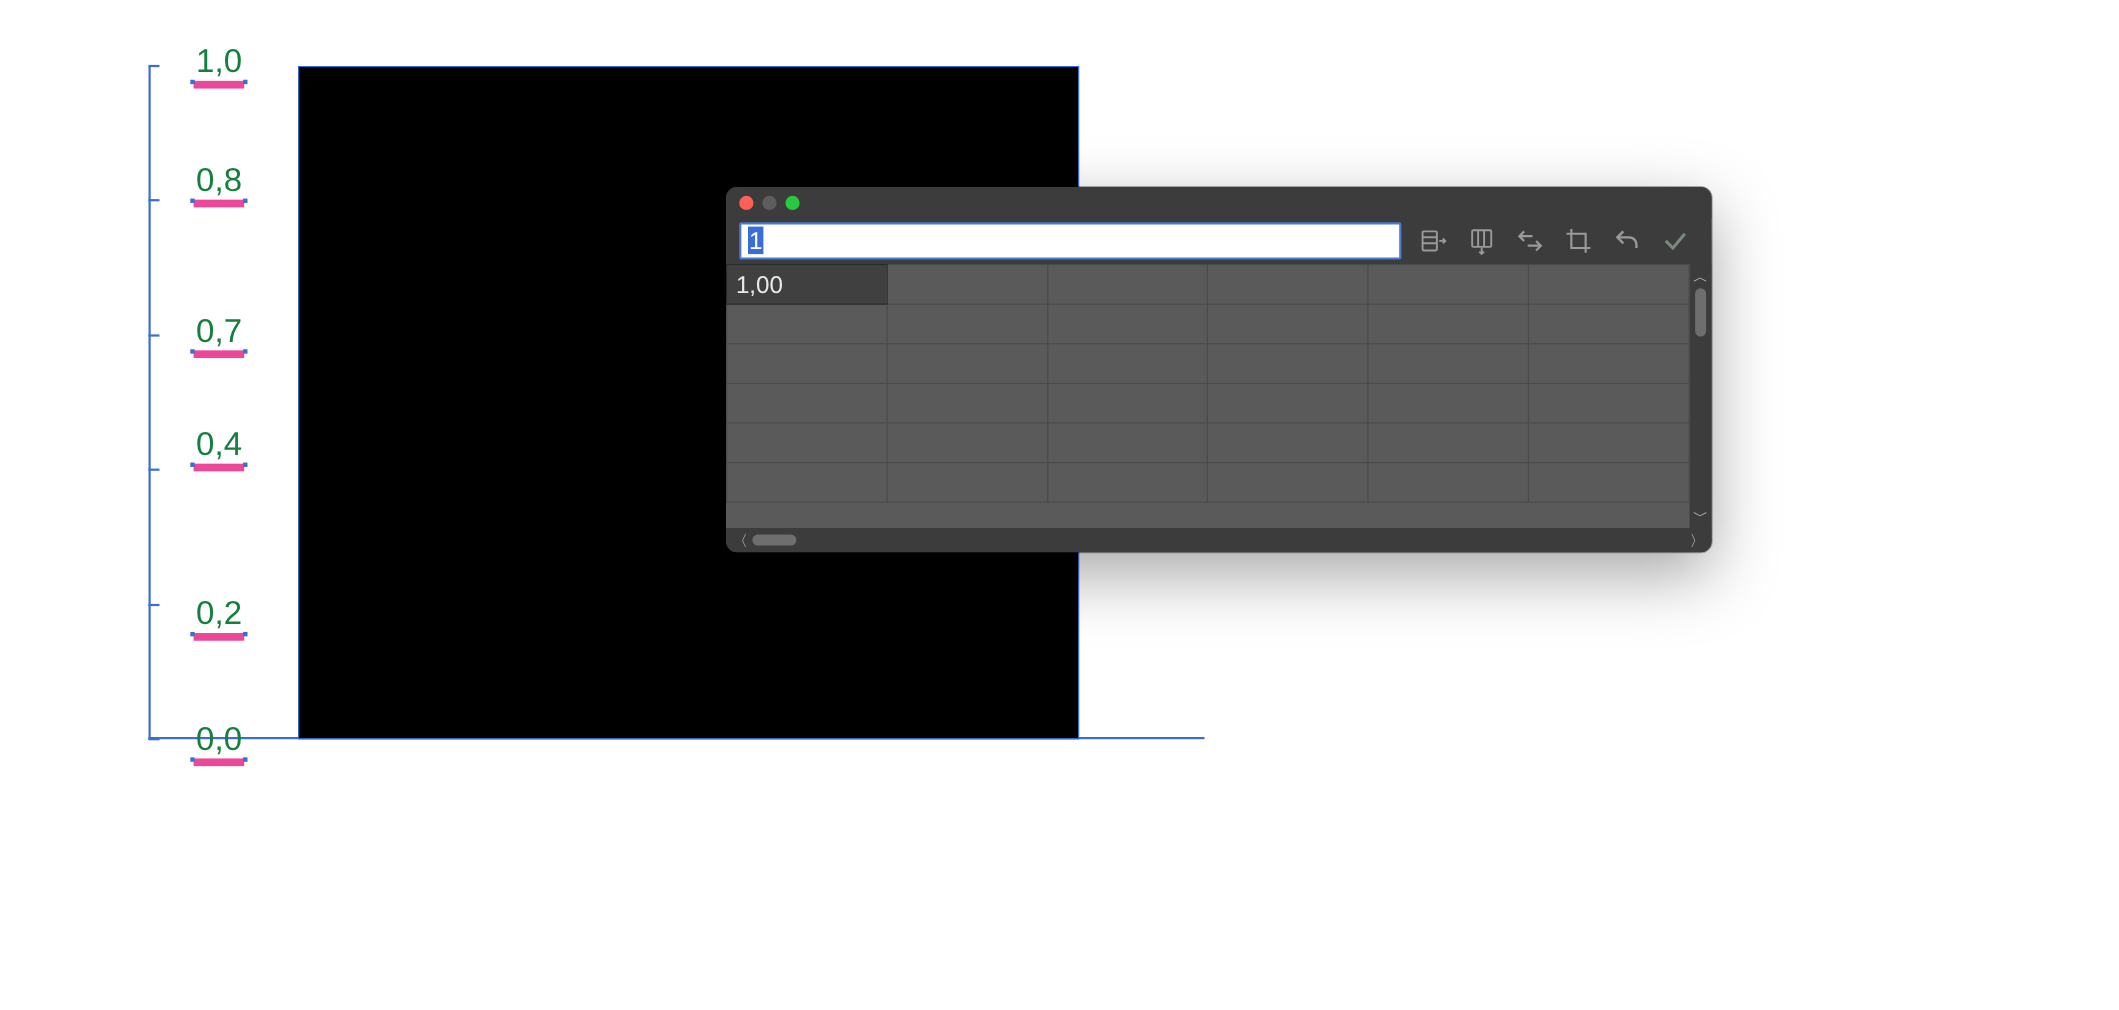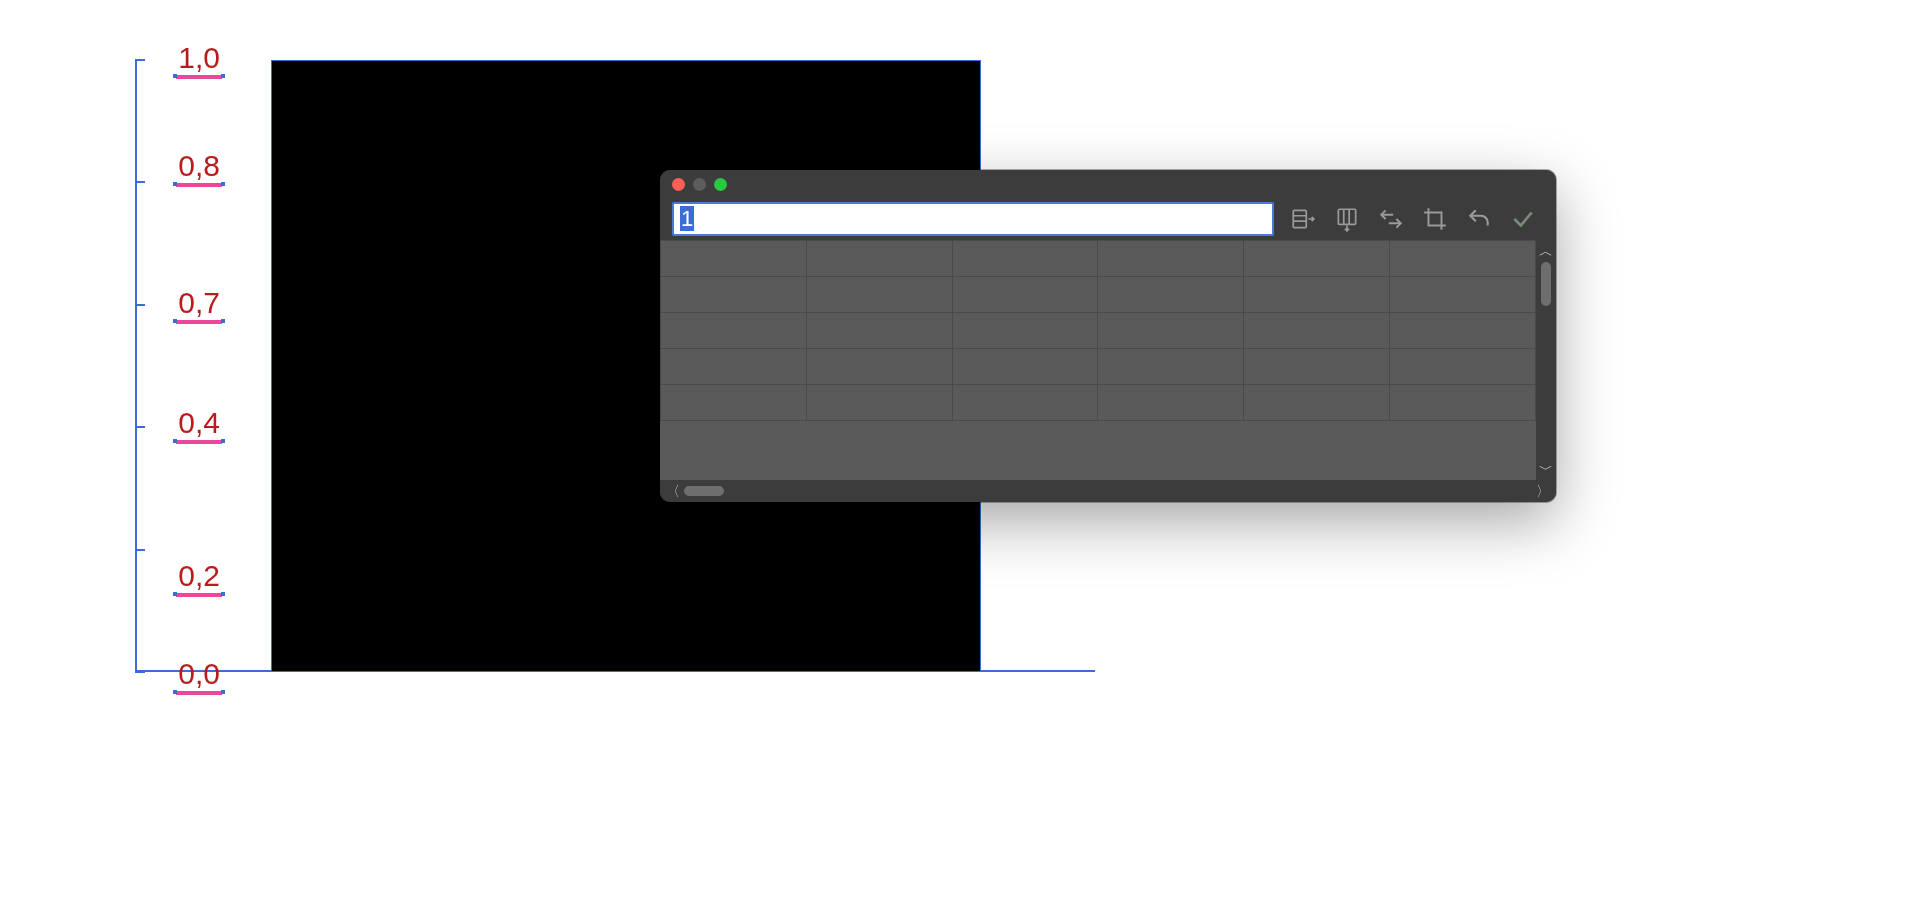--- a/index.html
+++ b/index.html
@@ -38,22 +38,22 @@
       width: 710px;
       height: 612px;
       background: #000000;
       border: 1px solid #3b6ed5;
     }
 
     .y-tick-label {
       position: absolute;
       right: 878px;
       font-size: 30px;
-      color: #b91c1c;
-      border-bottom: 4px solid #ec4899;
+      color: #15803d;
+      border-bottom: 7px solid #ec4899;
       padding: 0 2px;
       transform: translateY(-50%);
     }
     .y-tick-label::after {
       content: "";
       position: absolute;
       bottom: -3px;
       right: -3px;
       width: 4px;
       height: 4px;
@@ -240,22 +240,22 @@
   </style>
 </head>
 <body>
 
 <div class="chart-container">
   <div class="chart-plot">
     <div class="chart-bar"></div>
   </div>
 
   <div class="y-tick-label" style="top:636px">0,0</div>
-  <div class="y-tick-label" style="top:538px">0,2</div>
-  <div class="y-tick-label" style="top:385px">0,4</div>
+  <div class="y-tick-label" style="top:522px">0,2</div>
+  <div class="y-tick-label" style="top:368px">0,4</div>
   <div class="y-tick-label" style="top:265px">0,7</div>
   <div class="y-tick-label" style="top:128px">0,8</div>
   <div class="y-tick-label" style="top:20px">1,0</div>
 
   <div class="y-tick-mark" style="top:632px"></div>
   <div class="y-tick-mark" style="top:510px"></div>
   <div class="y-tick-mark" style="top:387px"></div>
   <div class="y-tick-mark" style="top:265px"></div>
   <div class="y-tick-mark" style="top:142px"></div>
   <div class="y-tick-mark" style="top:20px"></div>
@@ -314,20 +314,28 @@
           <path d="M4 12 L10 18 L20 6"></path>
         </svg>
       </div>
     </div>
   </div>
 
   <div class="grid-wrap">
     <div class="grid">
       <table>
         <tbody>
+            <tr>
+          <td class="selected">1,00</td>
+          <td></td>
+          <td></td>
+          <td></td>
+          <td></td>
+          <td></td>
+        </tr>
         <tr>
               <td></td>
               <td></td>
               <td></td>
               <td></td>
               <td></td>
               <td></td>
             </tr>
         <tr>
               <td></td>

